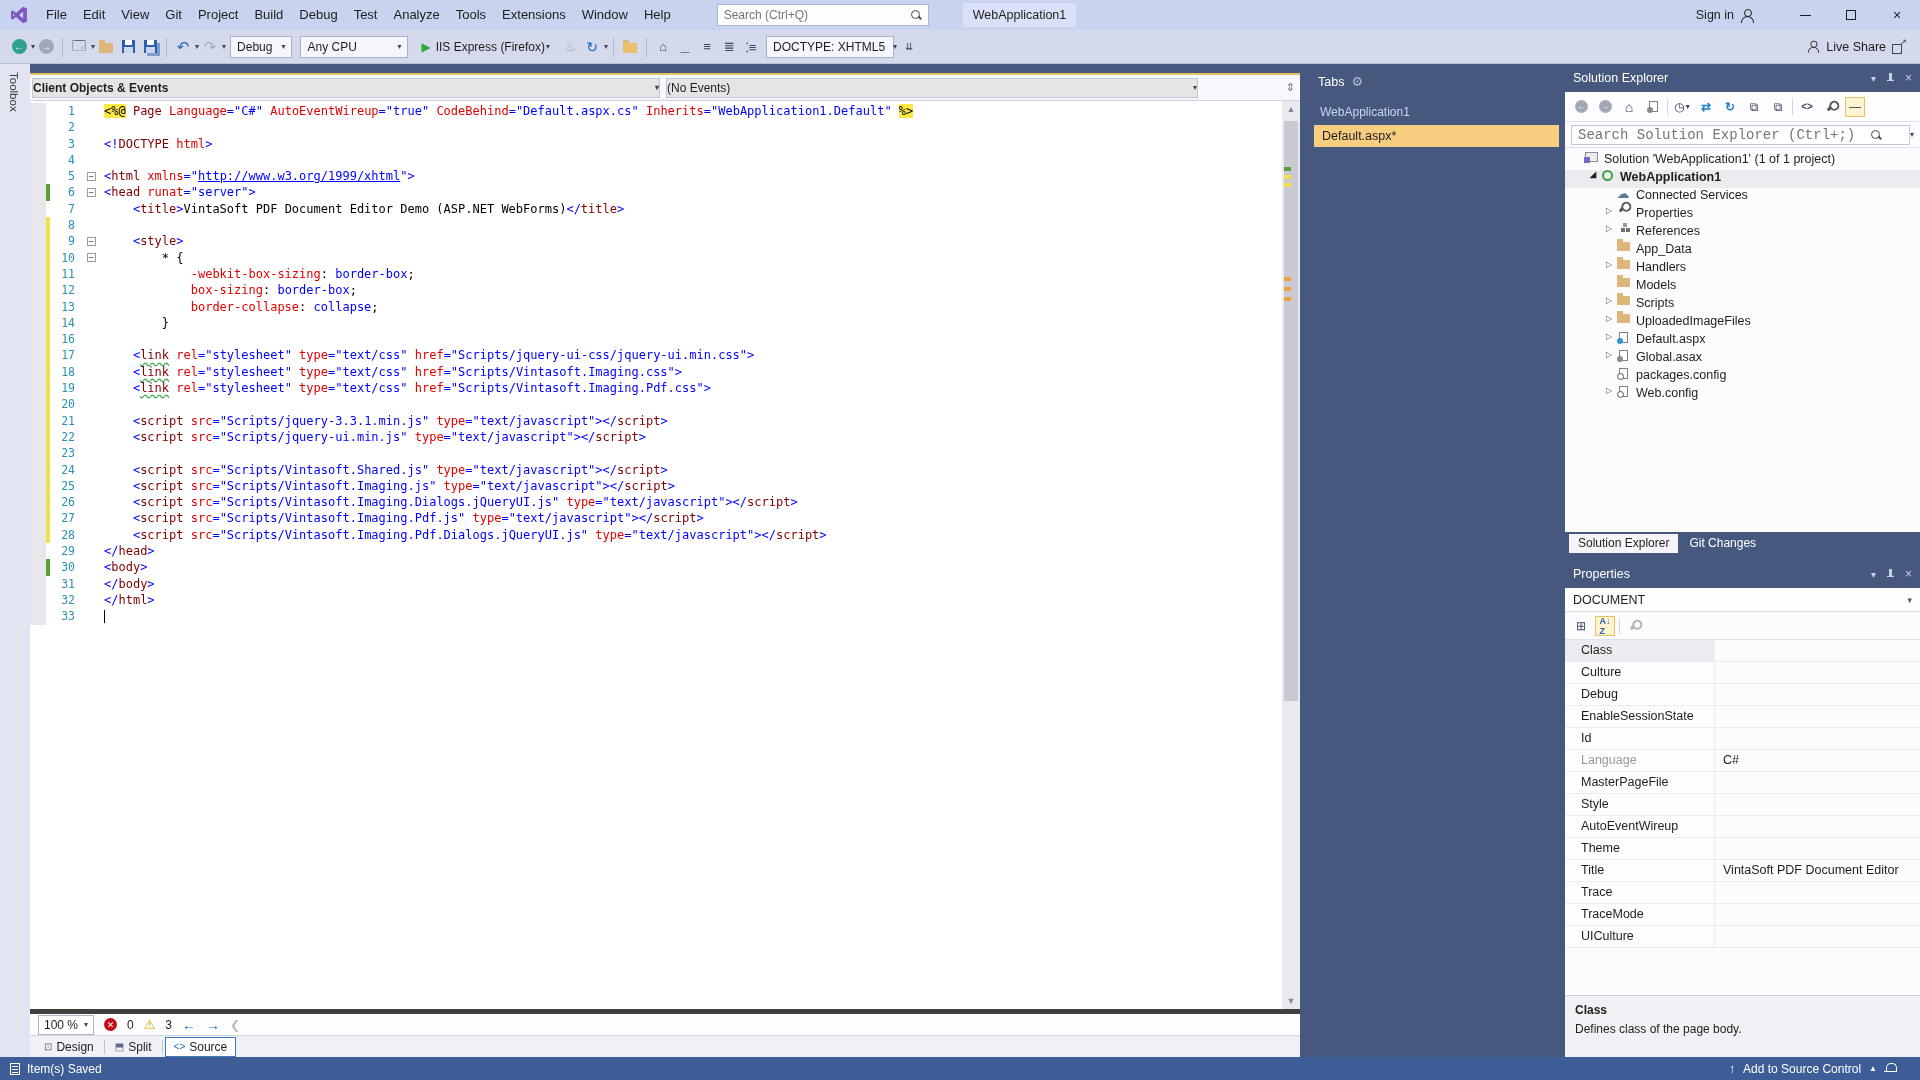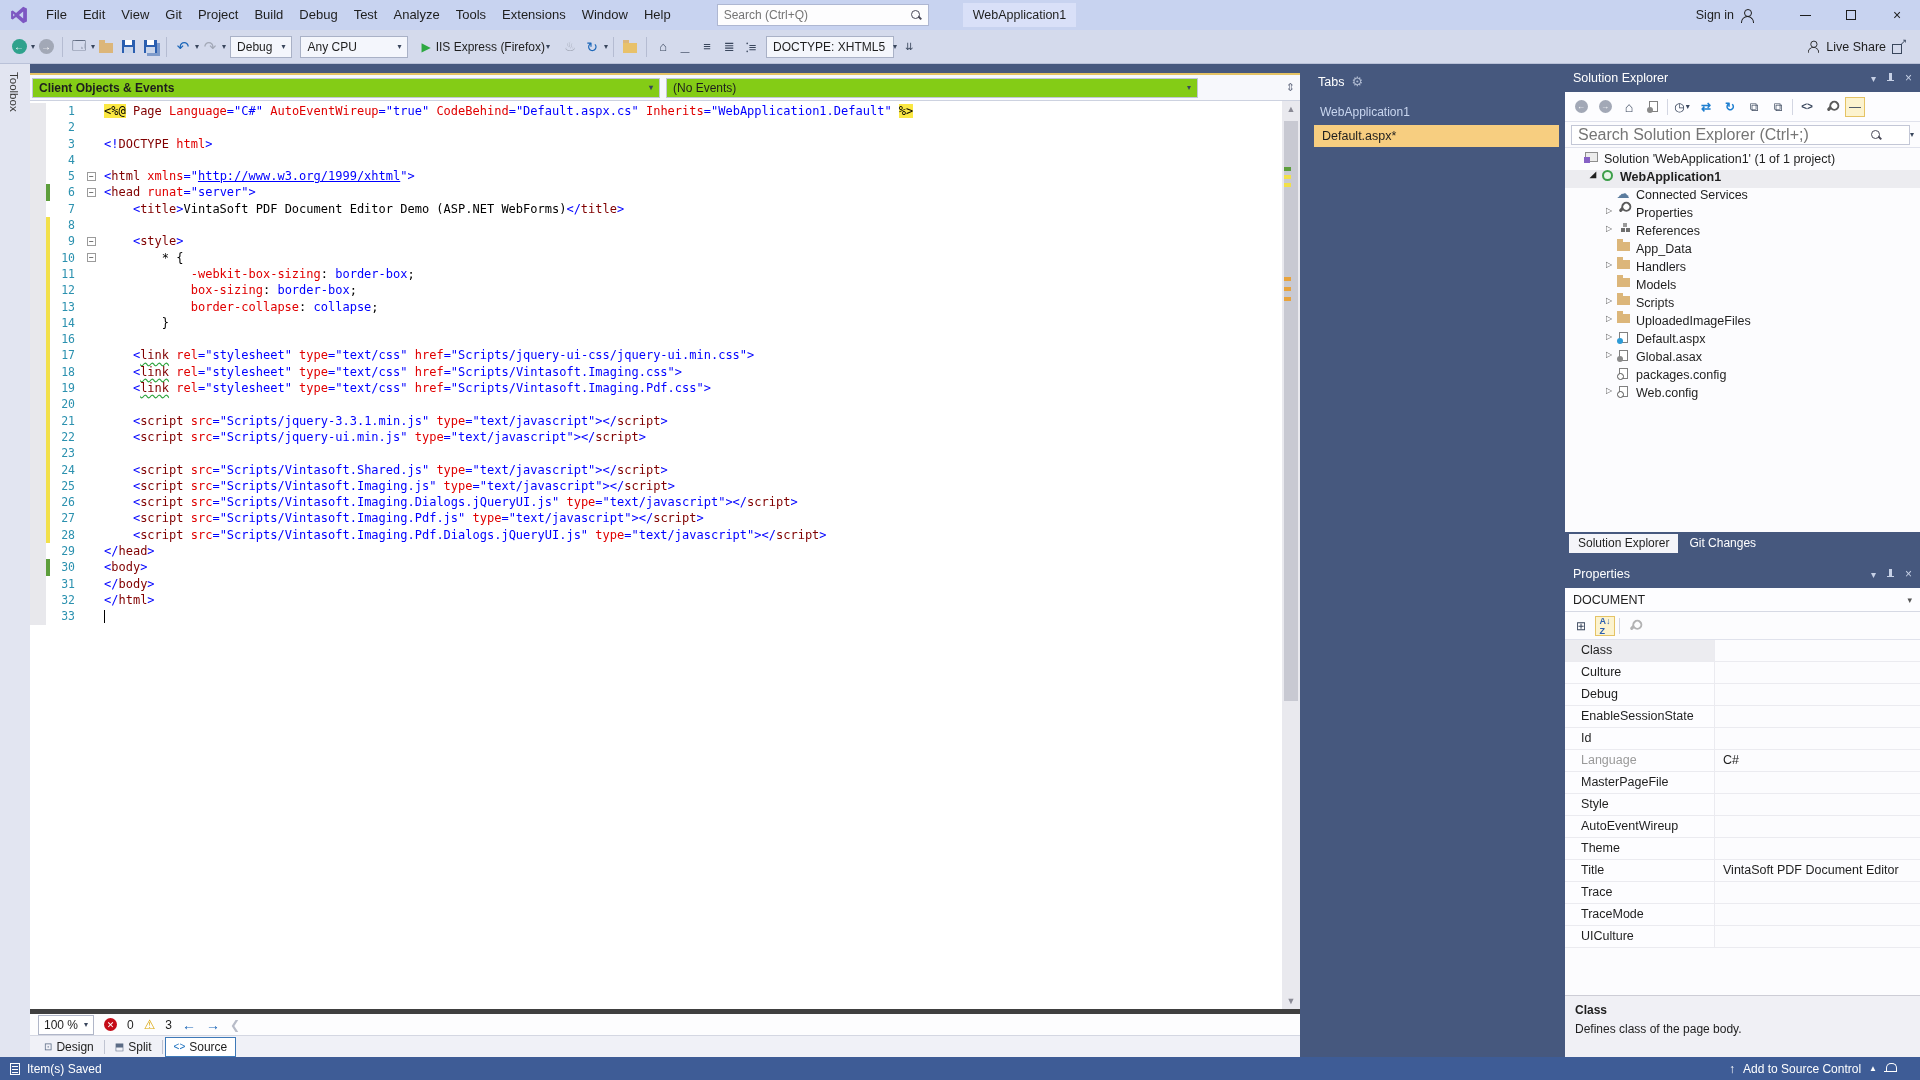--- a/index.html
+++ b/index.html
@@ -48,21 +48,21 @@
 
   
   #main { position:absolute; left:0; top:64px; width:1920px; height:993px; background:#46587E; }
   #leftstrip { position:absolute; left:0; top:0; width:30px; height:993px; background:#E2E5F1; }
   #toolbox-tab { writing-mode:vertical-rl; font-size:11.5px; color:#3B3B3B; padding:8px 0 0 0; margin-left:8px; }
 
   
   #editor { position:absolute; left:30px; top:9px; width:1270px; height:984px; background:#FFFFFF; display:flex; flex-direction:column; }
   #ed-topline { height:2px; background:#E5C365; }
   #navbar { height:26px; background:#F7F8FC; border-bottom:1px solid #CDD2E0; display:flex; align-items:center; padding:2px 2px; gap:6px; }
-  .navcombo { height:20px; border:1px solid #C2C7D6; background:#84cc16; display:flex; align-items:center; padding:0 6px; font-size:12px; }
+  .navcombo { height:20px; border:1px solid #C2C7D6; background:#e5e5e5; display:flex; align-items:center; padding:0 0; font-size:12px; }
   .navcombo .cv { flex:1; white-space:nowrap; overflow:hidden; }
   #nav-left { width:628px; font-weight:bold; }
   #nav-right { width:532px; }
   .splitglyph { margin-left:auto; color:#6A7186; font-size:11px; padding-right:3px; }
 
   #codearea { position:relative; flex:1; overflow:hidden; background:#fff; }
   #code { position:absolute; left:0; top:2px; right:18px; }
   .cl { display:flex; height:16.3px; align-items:stretch; }
   .m1 { flex:0 0 16px; background:#E8E8EC; }
   .bar { flex:0 0 4px; }
@@ -121,21 +121,21 @@
   .xglyph { font-size:12px; }
 
   
   #sepanel { top:0; height:489px; }
   #se-toolbar { height:30px; display:flex; align-items:center; padding:0 6px; gap:4px; border-bottom:1px solid #E0E2EC; background:#FDFDFF; flex:0 0 30px; }
   .seico { width:20px; height:20px; display:flex; align-items:center; justify-content:center; font-size:12px; color:#39465C; }
   .seico.blue { color:#1E7FD0; font-weight:bold; }
   .seico.toggled { background:#FCF3CF; border:1px solid #E5C365; }
   .graycirc { width:13px; height:13px; border-radius:50%; background:#A2A8B6; color:#fff; font-size:8px; display:flex; align-items:center; justify-content:center; }
   #se-search { height:26px; border-bottom:1px solid #E0E2EC; display:flex; align-items:center; padding:0 6px; flex:0 0 26px; }
-  #se-search input { flex:1; border:1px solid #C3C7D6; height:20px; padding:0 6px; font-size:16px; color:#444; outline:none; font-family:Liberation Sans, sans-serif; }
+  #se-search input { flex:1; border:1px solid #C3C7D6; height:20px; padding:0 6px; font-size:14px; color:#444; outline:none; font-family:Liberation Mono, monospace; }
   #se-search .mag { margin-left:-40px; }
   #tree { padding-top:4px; }
   .trow { display:flex; align-items:flex-start; height:18px; font-size:12.5px; white-space:nowrap; }
   .trow.sel { background:#ECECF0; }
   .trow.bold { font-weight:bold; }
   .exp { width:12px; text-align:center; font-size:8px; color:#5E5E5E; flex:0 0 12px; }
   .exp.open { color:#1E1E1E; }
   .ticon { width:16px; display:flex; justify-content:center; margin-right:5px; flex:0 0 16px; }
   .i-folder { position:relative; width:13px; height:9px; background:#DCB67A; }
   .i-folder::before { content:""; position:absolute; left:0; top:-3px; width:6px; height:3px; background:#DCB67A; }

